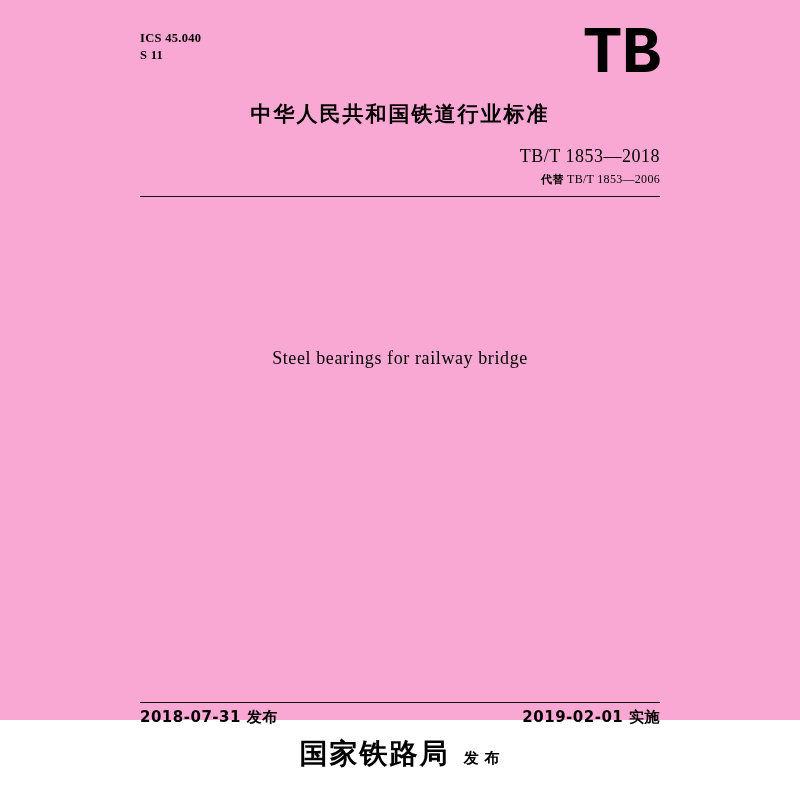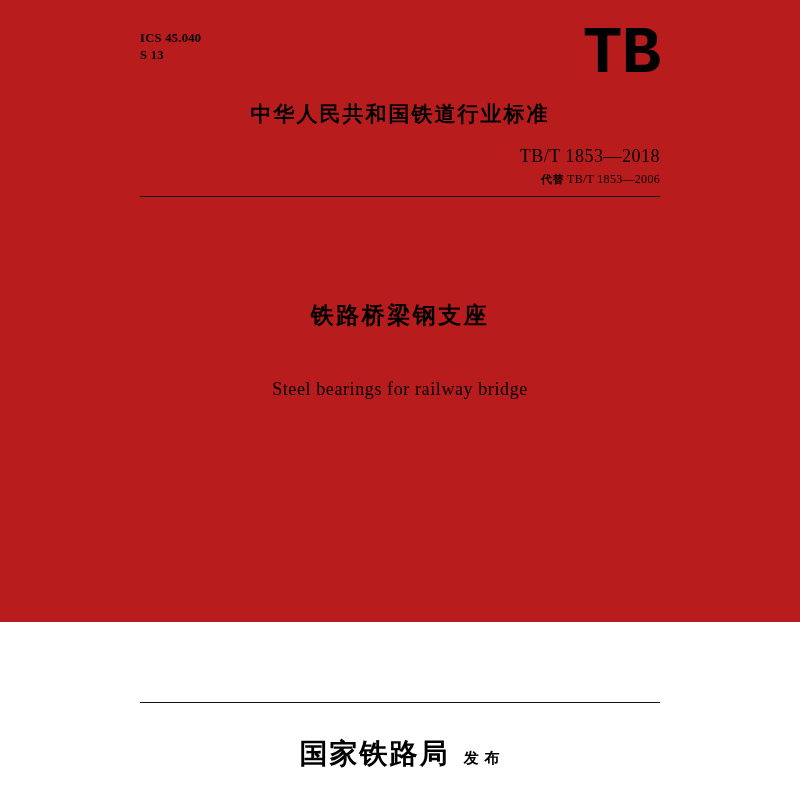--- a/index.html
+++ b/index.html
@@ -10,22 +10,22 @@
   body {
     width: 800px;
     height: 800px;
     font-family: "Liberation Sans", sans-serif;
     color: #000000;
     overflow: hidden;
   }
   .page {
     position: relative;
     width: 800px;
-    height: 622px;
-    background: #b91c1c;
+    height: 720px;
+    background: #f9a8d4;
   }
 
   
   .header {
     position: absolute;
     left: 140px;
     top: 22px;
     width: 520px;
   }
   .ics-block {
@@ -162,43 +162,46 @@
   }
 </style>
 </head>
 <body>
 
 <div class="page">
 
   <div class="header">
     <div class="ics-block">
       <div>ICS 45.040</div>
-      <div>S 13</div>
+      <div>S 11</div>
     </div>
 
     <div class="tb-mark">TB</div>
 
     <div class="main-title">中华人民共和国铁道行业标准</div>
 
     <div class="std-no">TB/T 1853—2018</div>
 
     <div class="replaces">
       <span class="label">代替</span>
       <span>TB/T 1853—2006</span>
     </div>
   </div>
 
   <div class="rule rule-top"></div>
 
   <div class="center-block">
-    <div class="doc-title-cn">铁路桥梁钢支座</div>
     <div class="doc-title-en">Steel bearings for railway bridge</div>
   </div>
 
   <div class="rule rule-bottom"></div>
 
+  <div class="footer-dates">
+    <div class="date-left">2018-07-31 发布</div>
+    <div class="date-right">2019-02-01 实施</div>
+  </div>
 
   <div class="issuer">
     <span class="issuer-name">国家铁路局</span>
     <span class="issuer-verb">发 布</span>
   </div>
 
 </div>
 
 </body></html>

